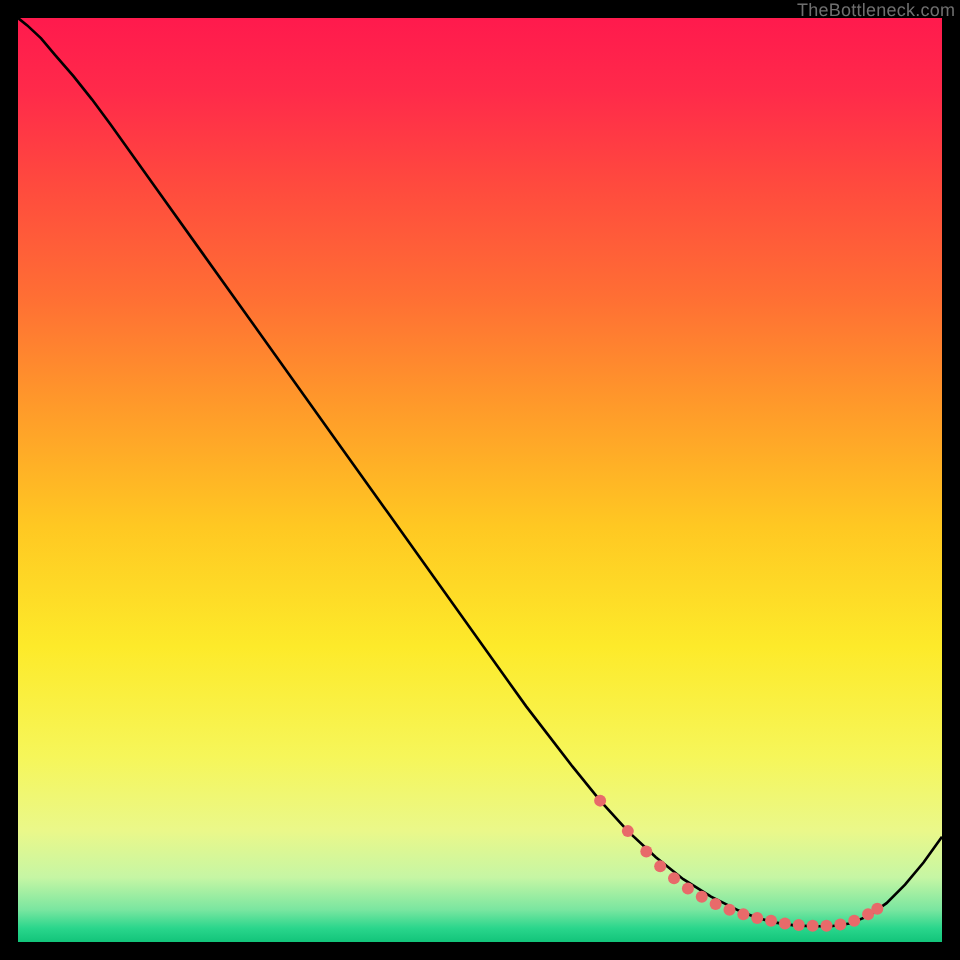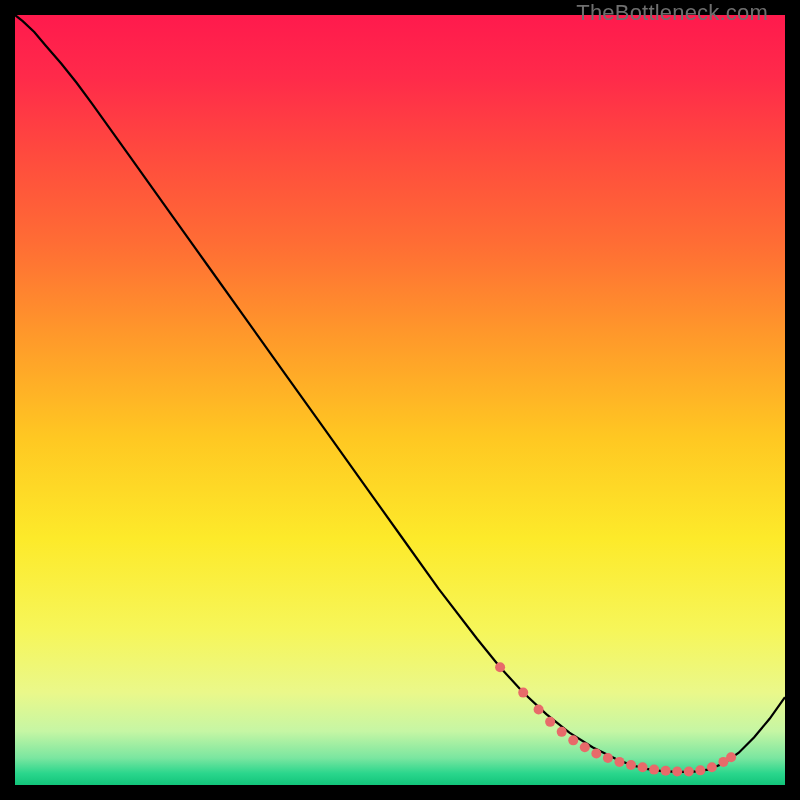--- a/index.html
+++ b/index.html
@@ -22,23 +22,23 @@
   .plot {
     position: absolute;
     left: 0;
     top: 0;
     width: 770px;
     height: 770px;
   }
   .watermark {
     position: absolute;
     top: 0;
-    right: 32px;
+    right: 4px;
     color: #6f6f6f;
-    font-size: 22px;
+    font-size: 15px;
     font-weight: 500;
     letter-spacing: 0.2px;
     z-index: 10;
   }
 </style>
 </head>
 <body>
 
 <div class="watermark">TheBottleneck.com</div>
 

